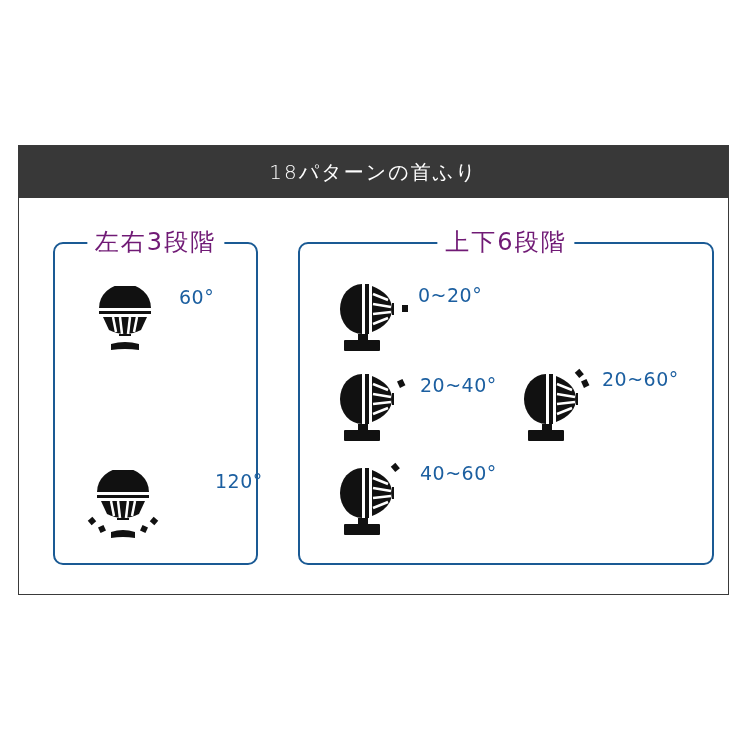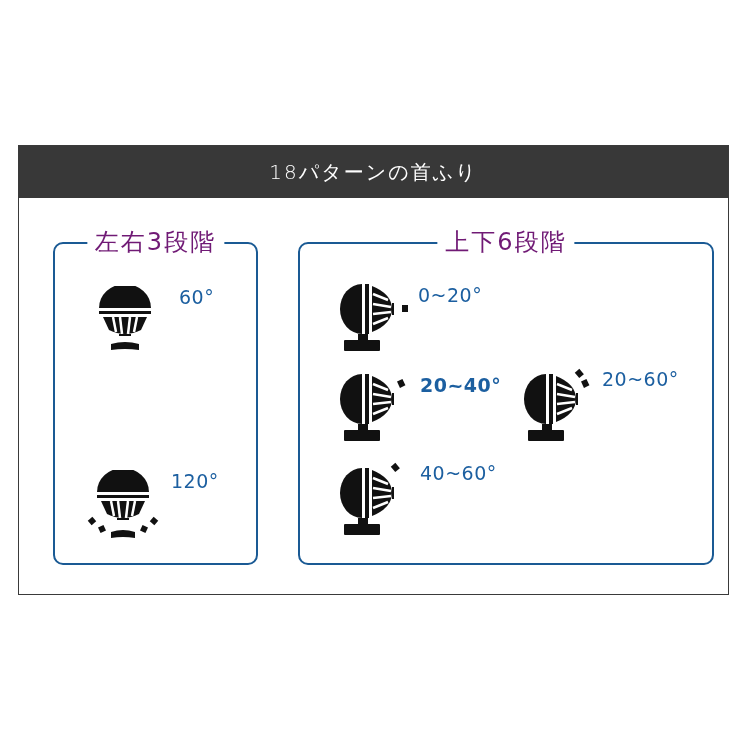--- a/index.html
+++ b/index.html
@@ -64,21 +64,21 @@
 
     <div class="item" style="left:40px;top:42px;">
       <svg width="60" height="66" viewBox="-4 0 60 66">
         <use href="#fanfront"></use>
         <path d="M12,58 Q26,54 40,58 L40,64 Q26,62 12,64 Z" fill="#111"></path>
       </svg>
       <span class="label" style="margin-left:24px;">60°</span>
     </div>
 
 
-    <div class="item" style="left:28px;top:226px;">
+    <div class="item" style="left:28px;top:226px;gap:44px;">
       <svg width="80" height="72" viewBox="-14 0 80 72">
         <use href="#fanfront"></use>
         <path d="M14,62 Q26,58 38,62 L38,68 Q26,66 14,68 Z" fill="#111"></path>
         <rect x="2" y="56" width="6" height="6" transform="rotate(-25 5 59)" fill="#111"></rect>
         <rect x="44" y="56" width="6" height="6" transform="rotate(25 47 59)" fill="#111"></rect>
         <rect x="-8" y="48" width="6" height="6" transform="rotate(-40 -5 51)" fill="#111"></rect>
         <rect x="54" y="48" width="6" height="6" transform="rotate(40 57 51)" fill="#111"></rect>
       </svg>
       <span class="label" style="margin-left:8px;">120°</span>
     </div>
@@ -93,21 +93,21 @@
         <rect x="62" y="21" width="6" height="7" fill="#111"></rect>
       </svg>
       <span class="label" style="margin-left:4px;">0~20°</span>
     </div>
 
     <div class="item" style="left:40px;top:130px;">
       <svg width="74" height="68" viewBox="0 0 74 68">
         <use href="#fanside"></use>
         <rect x="58" y="6" width="6" height="7" transform="rotate(-25 61 9)" fill="#111"></rect>
       </svg>
-      <span class="label" style="margin-left:6px;font-weight:bold;">20~40°</span>
+      <span class="label" style="margin-left:6px;">20~40°</span>
     </div>
     <div class="item" style="left:224px;top:124px;">
       <svg width="74" height="74" viewBox="0 -6 74 74">
         <use href="#fanside"></use>
         <rect x="58" y="6" width="6" height="7" transform="rotate(-25 61 9)" fill="#111"></rect>
         <rect x="52" y="-4" width="6" height="7" transform="rotate(-40 55 -1)" fill="#111"></rect>
       </svg>
       <span class="label" style="margin-left:4px;">20~60°</span>
     </div>
 

